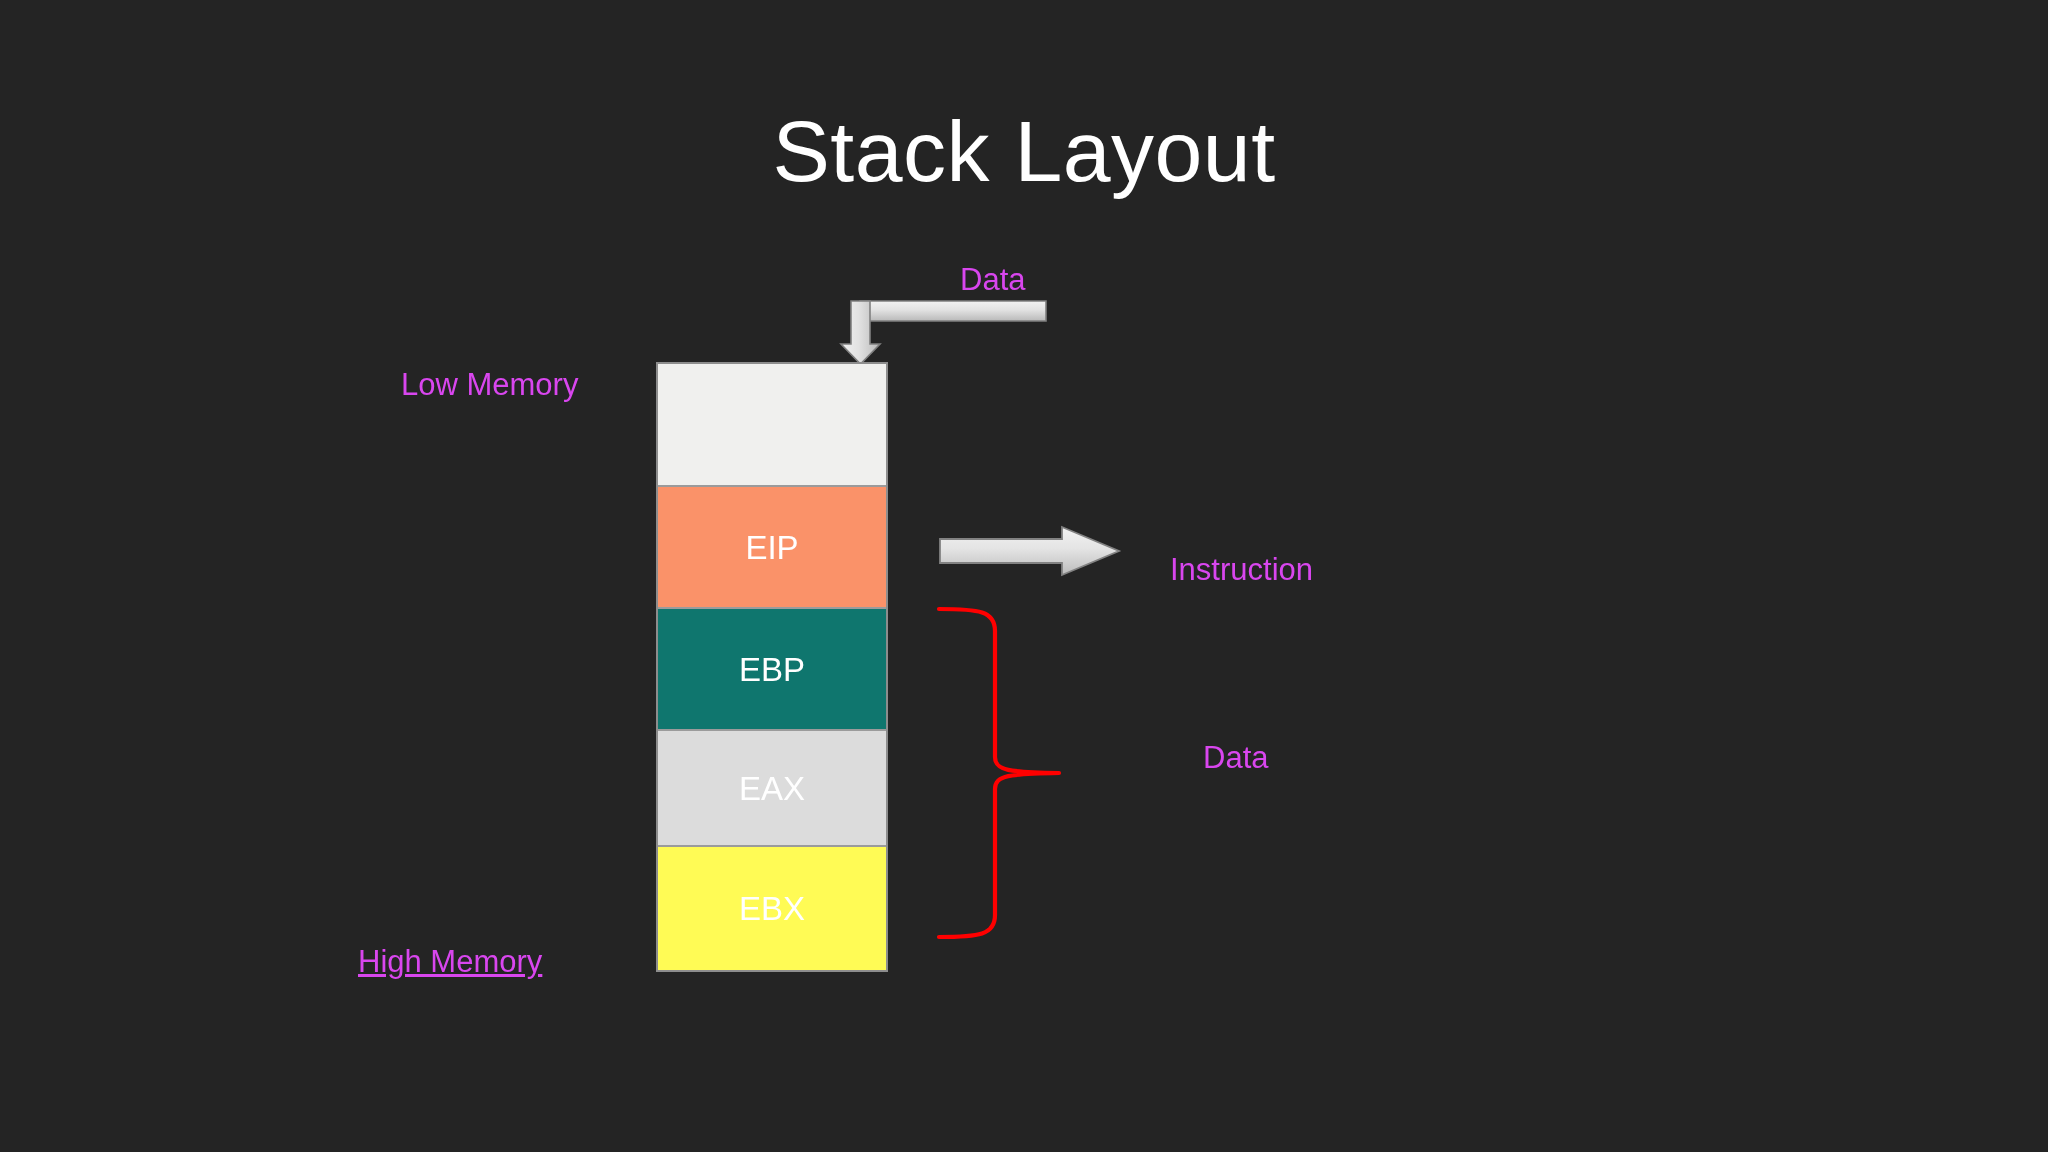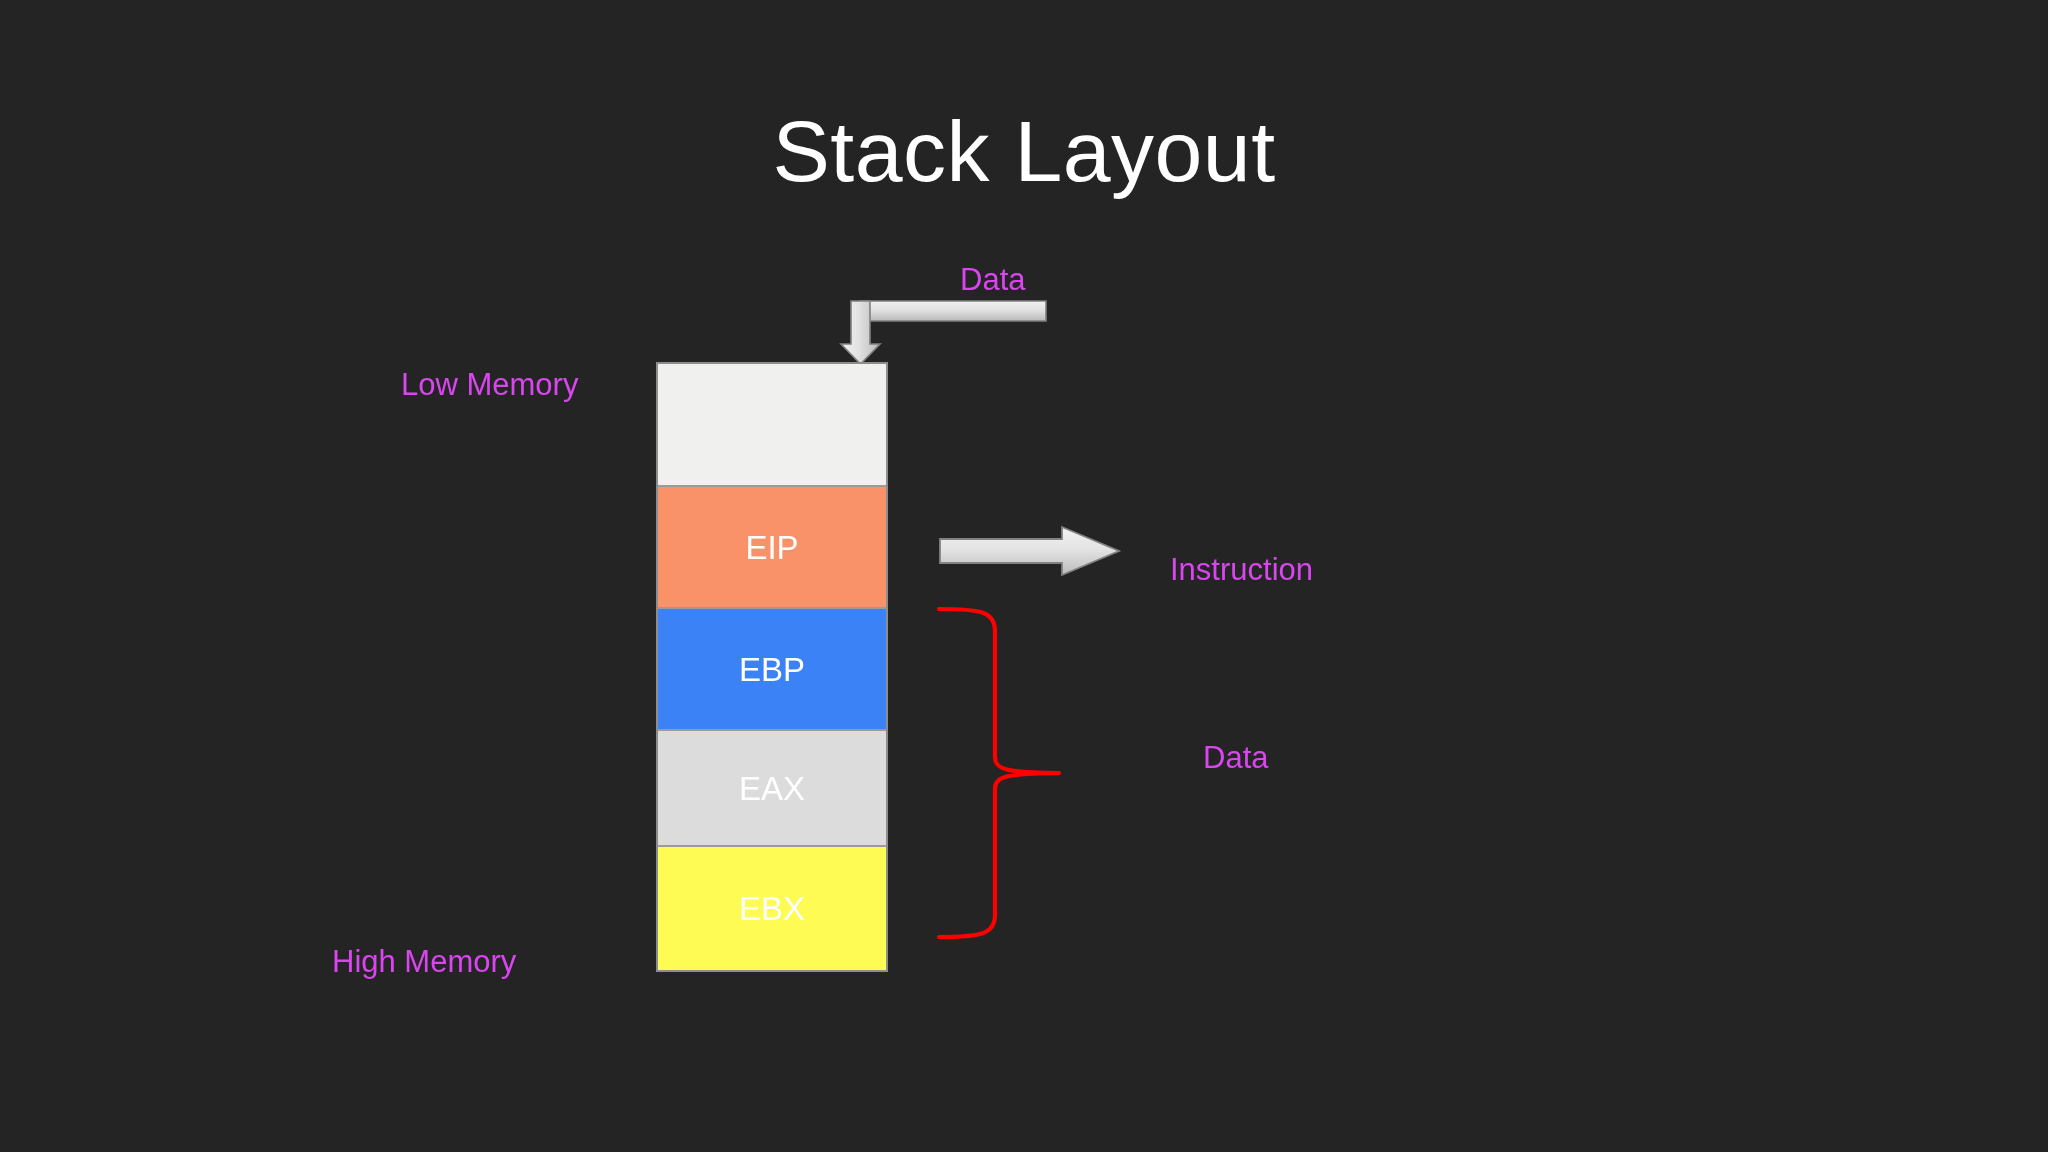--- a/index.html
+++ b/index.html
@@ -35,21 +35,21 @@
   
   .label {
     position: absolute;
     color: #d946ef;
     font-size: 31px;
     font-weight: 400;
     line-height: 1;
     white-space: nowrap;
   }
   .label-low      { left: 361px;  top: 369px; margin-left: 40px; }
-  .label-high     { left: 332px;  top: 946px; }
+  .label-high     { left: 358px;  top: 946px; text-decoration: underline; }
   .label-data-top { left: 960px;  top: 264px; }
   .label-instr    { left: 1170px; top: 554px; }
   .label-data-rt  { left: 1203px; top: 742px; }
 
   
   .stack {
     position: absolute;
     left: 656px;
     top: 362px;
     width: 232px;
@@ -140,21 +140,21 @@
     </svg>
   </div>
 
   <div class="stack" style="border-color: rgb(141, 141, 141);">
     <div class="cell cell-empty" style="background: rgb(240, 240, 238); color: rgb(255, 255, 255); border-bottom-color: rgb(155, 155, 155);">
       <span></span>
     </div>
     <div class="cell cell-eip" style="background: rgb(250, 146, 105); color: rgb(255, 255, 255); border-bottom-color: rgb(155, 155, 155);">
       <span>EIP</span>
     </div>
-    <div class="cell cell-ebp" style="background: #3b82f6; color: rgb(255, 255, 255); border-bottom-color: rgb(155, 155, 155);">
+    <div class="cell cell-ebp" style="background: #0f766e; color: rgb(255, 255, 255); border-bottom-color: rgb(155, 155, 155);">
       <span>EBP</span>
     </div>
     <div class="cell cell-eax" style="background: rgb(220, 220, 220); color: rgb(255, 255, 255); border-bottom-color: rgb(155, 155, 155);">
       <span>EAX</span>
     </div>
     <div class="cell cell-ebx" style="background: rgb(255, 251, 85); color: rgb(255, 255, 255); border-bottom-color: rgb(155, 155, 155);">
       <span>EBX</span>
     </div>
   </div>
 

